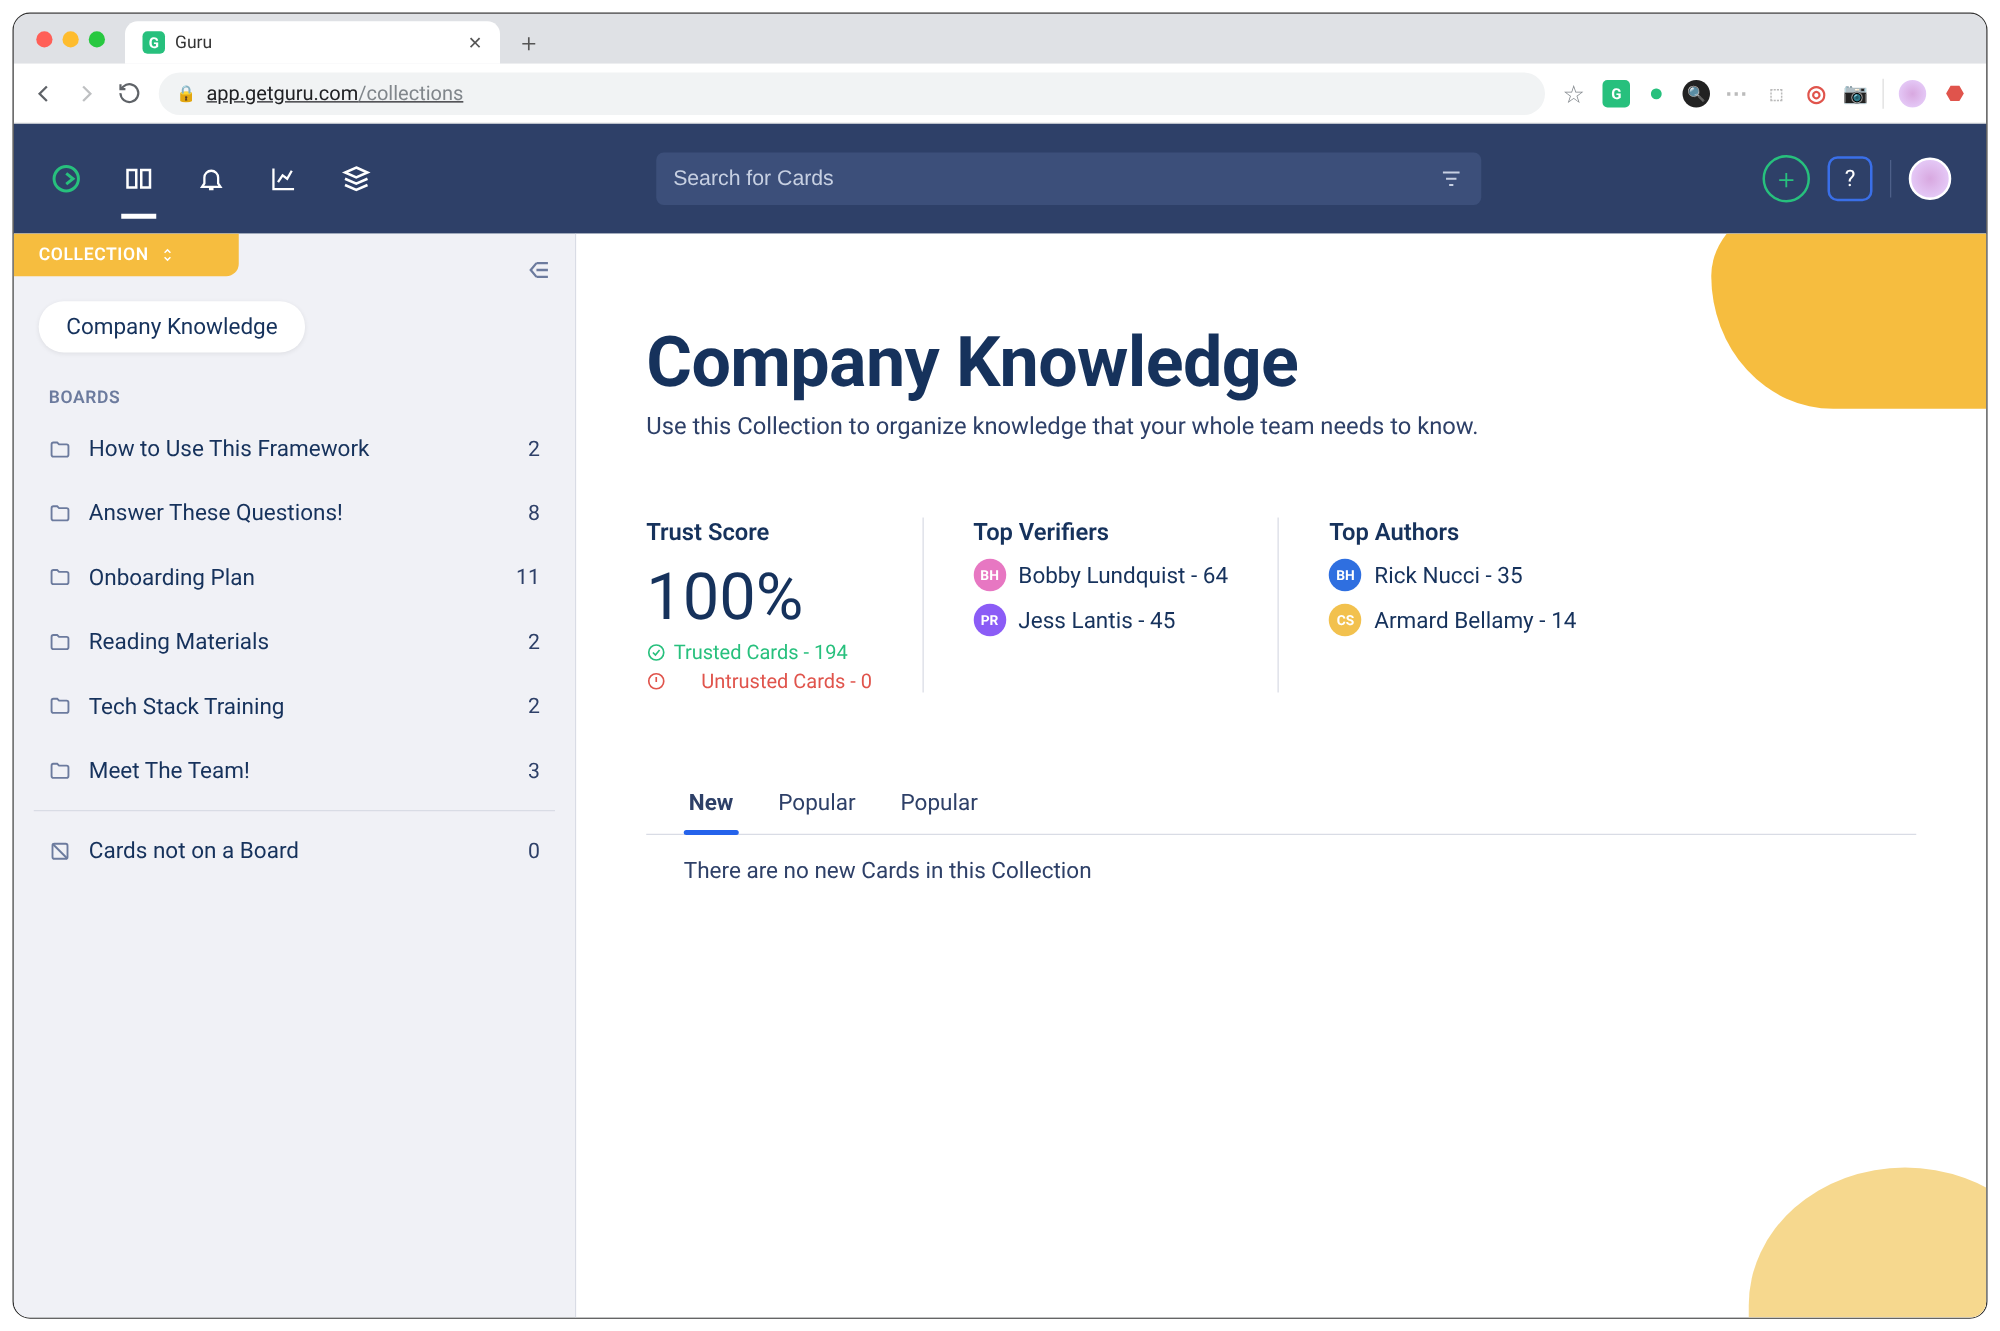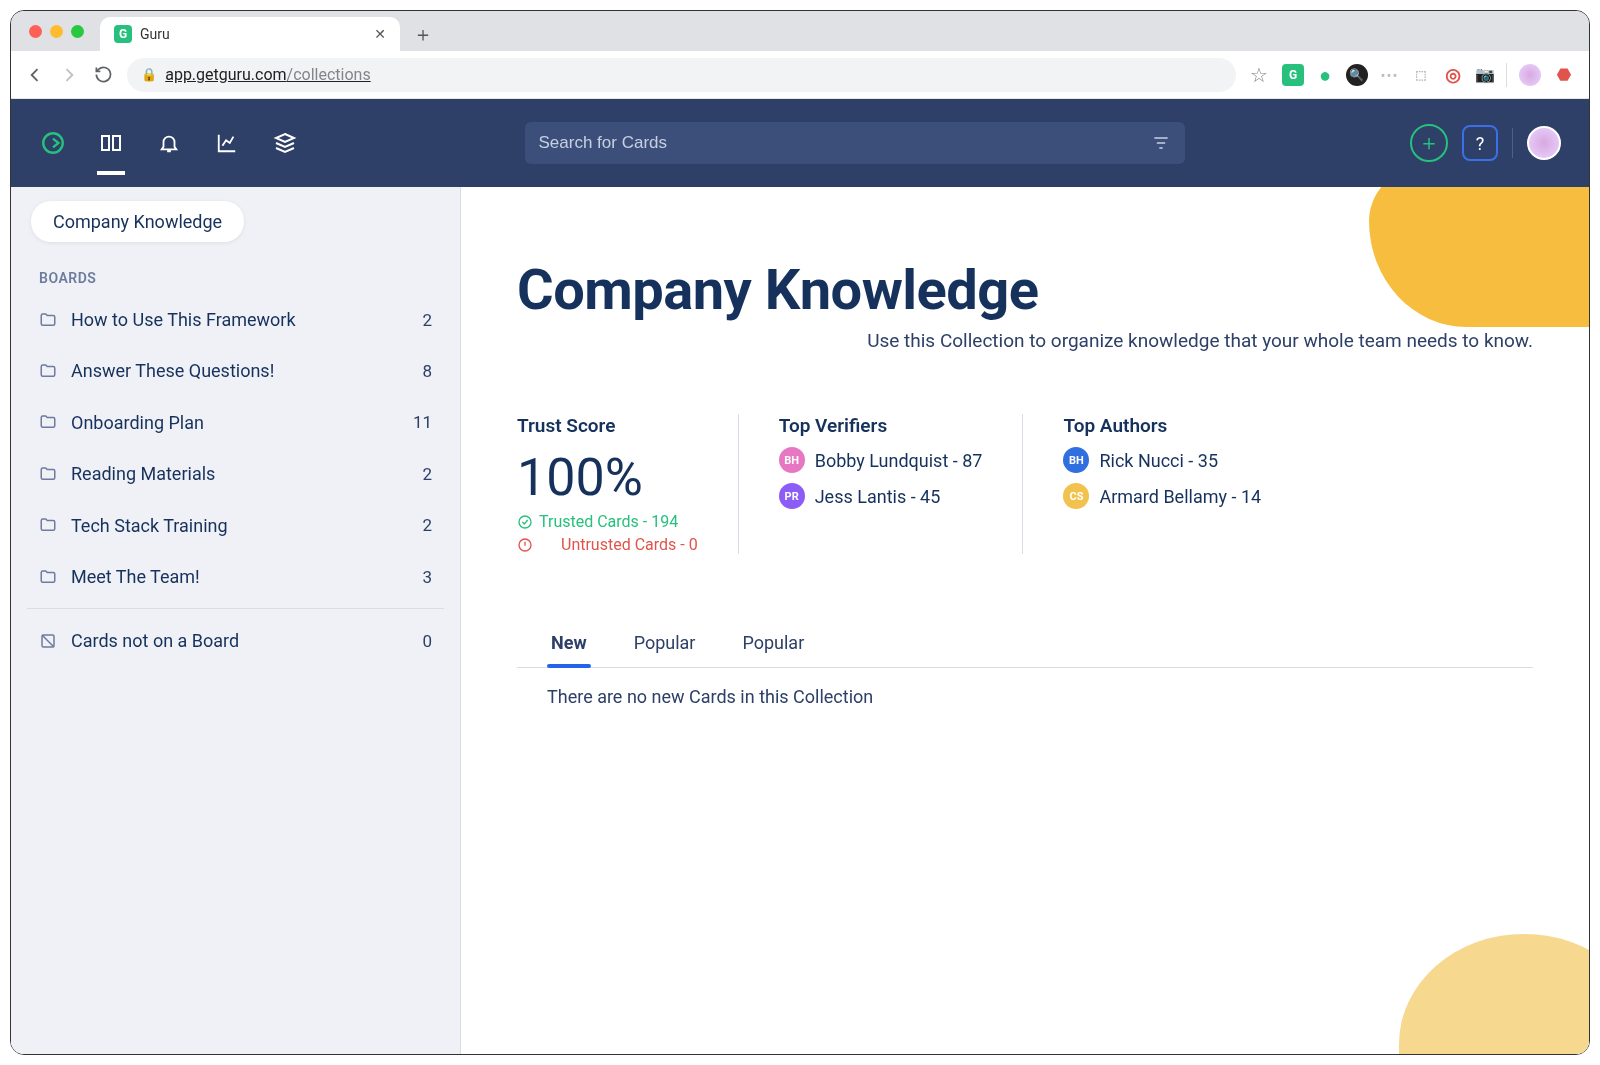--- a/index.html
+++ b/index.html
@@ -60,34 +60,34 @@
   .board-item .bi-label{ flex:1; line-height:1.3;}
   .board-item .bi-count{ font-size:17px; color:#2e4068;}
   .board-divider{ height:1px; background:#d9dce5; margin:6px 0;}
 
   
   .main{ flex:1; background:#fff; position:relative; overflow:hidden;}
   .blob-top{ position:absolute; top:-30px; right:-40px; width:260px;height:170px; background:#f6bd3f; border-radius:50% 0 0 60% / 60% 0 0 100%;}
   .blob-bot{ position:absolute; bottom:-100px; right:-60px; width:250px;height:220px; background:#f6d88e; border-radius:60% 60% 0 0;}
   .main-inner{ position:relative; padding:70px 56px 40px; height:100%;}
   .page-title{ font-size:56px; font-weight:700; color:#16325c; letter-spacing:-.5px;}
-  .page-sub{ font-size:19px; color:#2e4068; margin-top:6px;text-align:right;}
+  .page-sub{ font-size:19px; color:#2e4068; margin-top:6px;}
 
   .stats{ display:flex; gap:0; margin-top:46px;}
   .stat-block{ padding:0 40px; border-left:1px solid #d9dce5;margin-top:16px;}
   .stat-block:first-child{ padding-left:0; border-left:none;}
   .stat-label{ font-size:19px; font-weight:600; color:#16325c; margin-bottom:10px;}
   .trust-score{ font-size:52px; color:#16325c; font-weight:400;}
   .trust-line{ font-size:16px; display:flex; align-items:center; gap:6px; margin-top:4px;}
   .trust-line.green{ color:#27c07d;} .trust-line.red{ color:#e0544c;gap:28px;}
 
   .person{ display:flex; align-items:center; gap:10px; font-size:18px; color:#16325c; margin-bottom:10px;}
   .pavatar{ width:26px;height:26px;border-radius:50%; color:#fff; font-size:11px; font-weight:700; display:flex;align-items:center;justify-content:center;}
 
-  .tabs-row{ display:flex; gap:39px; margin-top:70px; padding:0 30px; border-bottom:1px solid #d9dce5;}
+  .tabs-row{ display:flex; gap:28px; margin-top:70px; padding:0 30px; border-bottom:1px solid #d9dce5;}
   .tab-btn{ padding:8px 4px 14px; font-size:18px; color:#2e4068; position:relative; cursor:pointer;}
   .tab-btn.active{ font-weight:700;}
   .tab-btn.active::after{ content:""; position:absolute; left:0; right:0; bottom:-1px; height:4px; background:#2563eb; border-radius:4px;}
   .empty-msg{ padding:18px 30px; font-size:18px; color:#2e4068;}
 
   svg{ display:block; }
 </style>
 </head>
 <body>
 
@@ -184,20 +184,33 @@
       <div class="circ-btn plus">＋</div>
       <div class="circ-btn help">?</div>
       <div class="vdiv"></div>
       <div class="avatar"></div>
     </div>
   </div>
 
   <div class="content">
 
     <div class="sidebar">
+      <div class="head-row">
+        <div class="collection-head">
+          <span>COLLECTION</span>
+          <svg width="14" height="14" viewBox="0 0 24 24" fill="none" stroke="#fff" stroke-width="2">
+              <path d="M8 9l4-4 4 4M8 15l4 4 4-4"></path>
+            </svg>
+        </div>
+        <div class="toggle-side">
+          <svg width="22" height="22" viewBox="0 0 24 24" fill="none" stroke="currentColor" stroke-width="2">
+              <path d="M10 6l-5 6 5 6M20 6H10M20 12H10M20 18H10"></path>
+            </svg>
+        </div>
+      </div>
       <div>
         <div class="coll-pill">Company Knowledge</div>
       </div>
       <div class="boards-label">BOARDS</div>
       <div class="board-list" id="board-list">
           <div class="board-item">
             <span class="bi-icon">
               <svg width="18" height="18" viewBox="0 0 24 24" fill="none" stroke="currentColor" stroke-width="2">
                 <path d="M3 6a2 2 0 0 1 2-2h4l2 2h8a2 2 0 0 1 2 2v9a2 2 0 0 1-2 2H5a2 2 0 0 1-2-2z"></path>
               </svg>
@@ -289,21 +302,21 @@
                 </svg>
               <span>Untrusted Cards - 0</span>
             </div>
           </div>
 
           <div class="stat-block">
             <div class="stat-label">Top Verifiers</div>
             <div id="verifiers">
                 <div class="person">
                   <span class="pavatar" style="background:#e777c2">BH</span>
-                  <span>Bobby Lundquist - 87</span>
+                  <span>Bobby Lundquist - 64</span>
                 </div>
                 <div class="person">
                   <span class="pavatar" style="background:#8b5cf6">PR</span>
                   <span>Jess Lantis  - 45</span>
                 </div>
               </div>
           </div>
 
           <div class="stat-block">
             <div class="stat-label">Top Authors</div>

